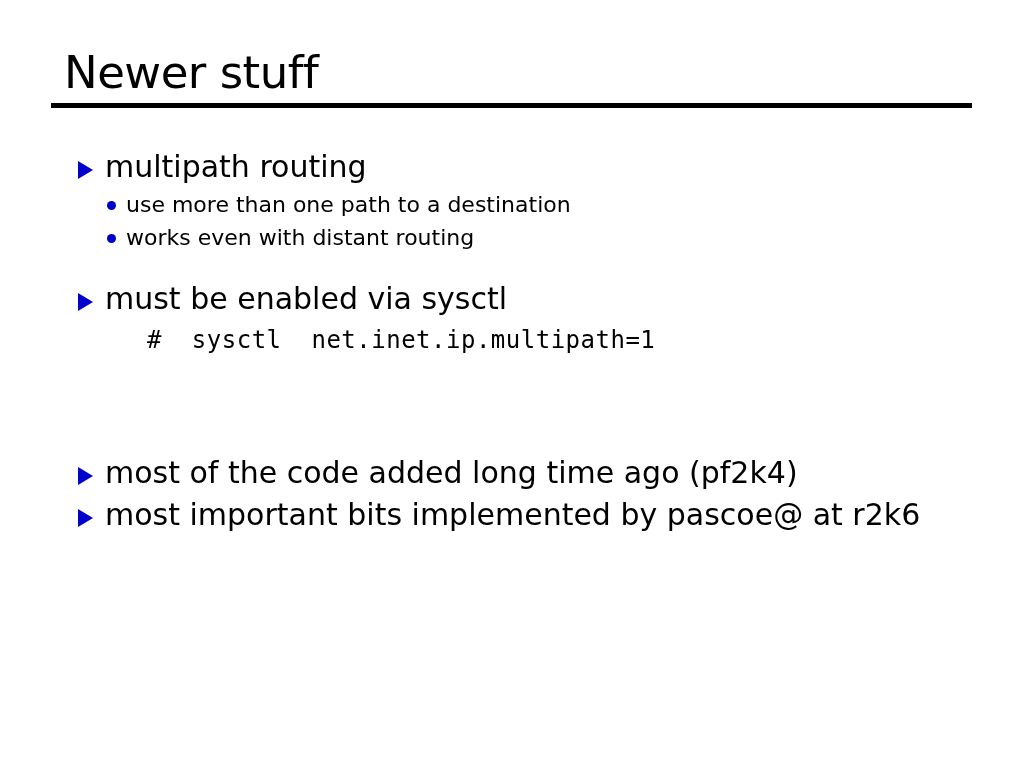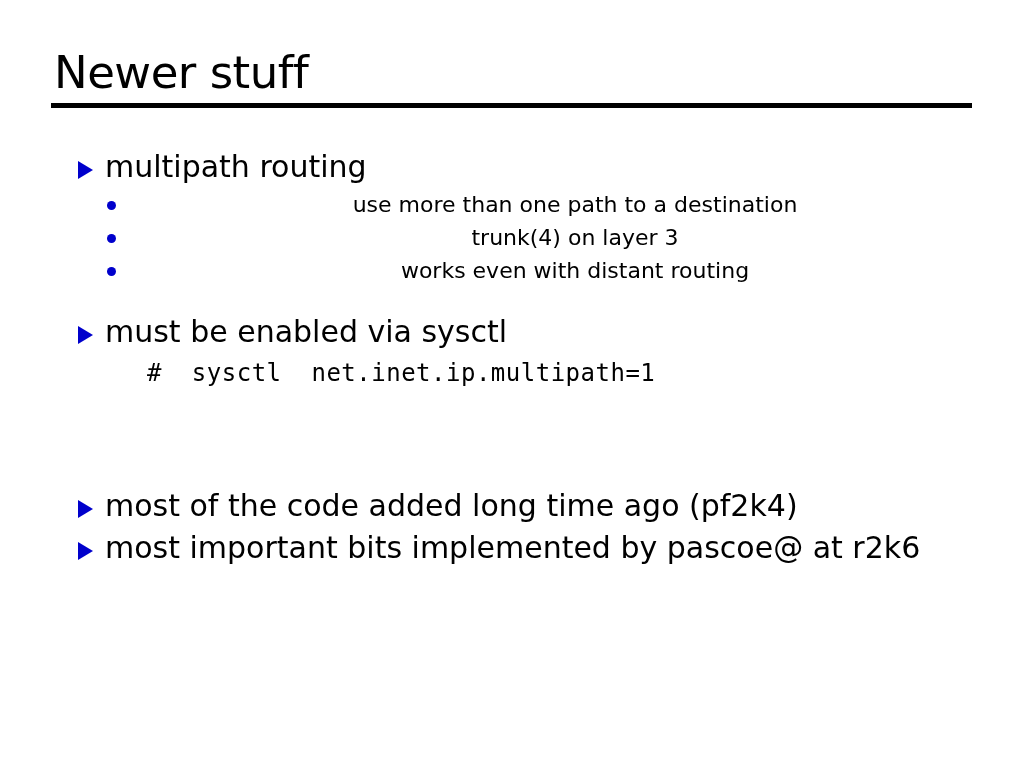--- a/index.html
+++ b/index.html
@@ -21,21 +21,21 @@
     position: absolute;
     inset: 0;
     width: 1024px;
     height: 768px;
     background: #ffffff;
   }
 
   
   .title-block {
     position: absolute;
-    left: 41px;
+    left: 51px;
     top: 48px;
     width: 922px;
   }
   .slide-title {
     font-size: 45px;
     line-height: 50px;
     font-weight: 400;
     letter-spacing: -0.5px;
     color: #000000;
     white-space: nowrap;
@@ -101,21 +101,20 @@
     position: absolute;
     left: 107px;
     top: 13px;
     width: 9px;
     height: 9px;
     border-radius: 50%;
     background: #0000cc;
   }
   .l2-text {
     display: block;
-    text-align: center;
   }
 
   
   .code-line {
     font-family: "DejaVu Sans Mono", "Liberation Mono", monospace;
     font-size: 24px;
     line-height: 40px;
     letter-spacing: 0.5px;
     color: #000000;
     padding-left: 147px;
@@ -140,24 +139,20 @@
       <div class="l1">
         <span class="tri-icon"></span>
         <span class="l1-text">multipath routing</span>
       </div>
 
       <div class="l2">
         <span class="dot-icon"></span>
         <span class="l2-text">use more than one path to a destination</span>
       </div>
 
-      <div class="l2">
-        <span class="dot-icon"></span>
-        <span class="l2-text">trunk(4) on layer 3</span>
-      </div>
 
       <div class="l2">
         <span class="dot-icon"></span>
         <span class="l2-text">works even with distant routing</span>
       </div>
     </div>
 
     <div class="spacer-md"></div>
 
     <div class="group">

